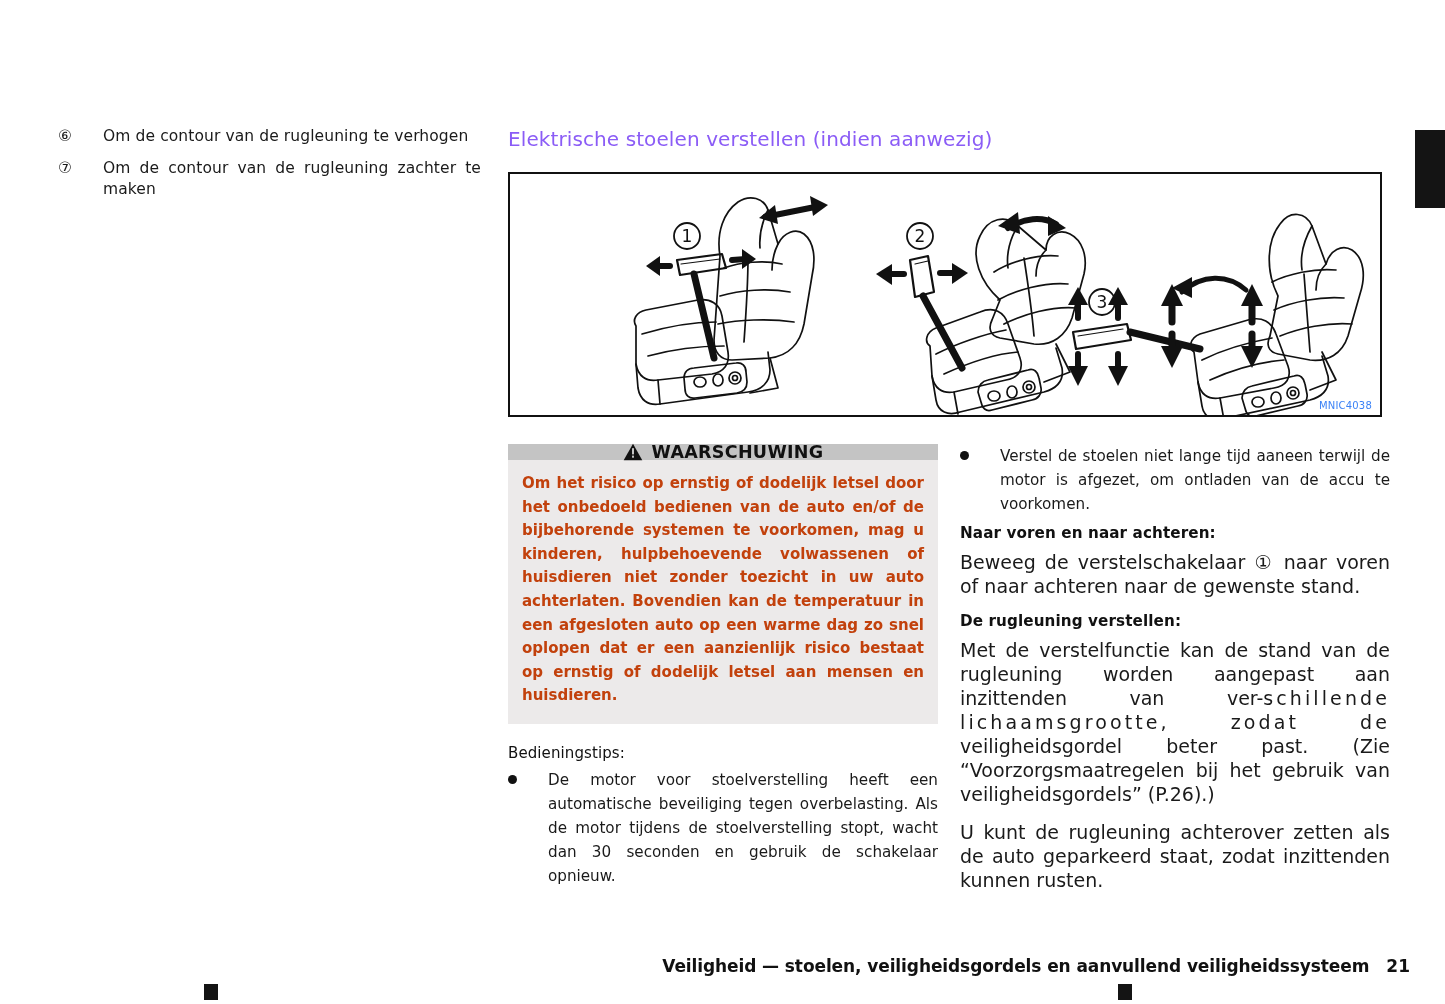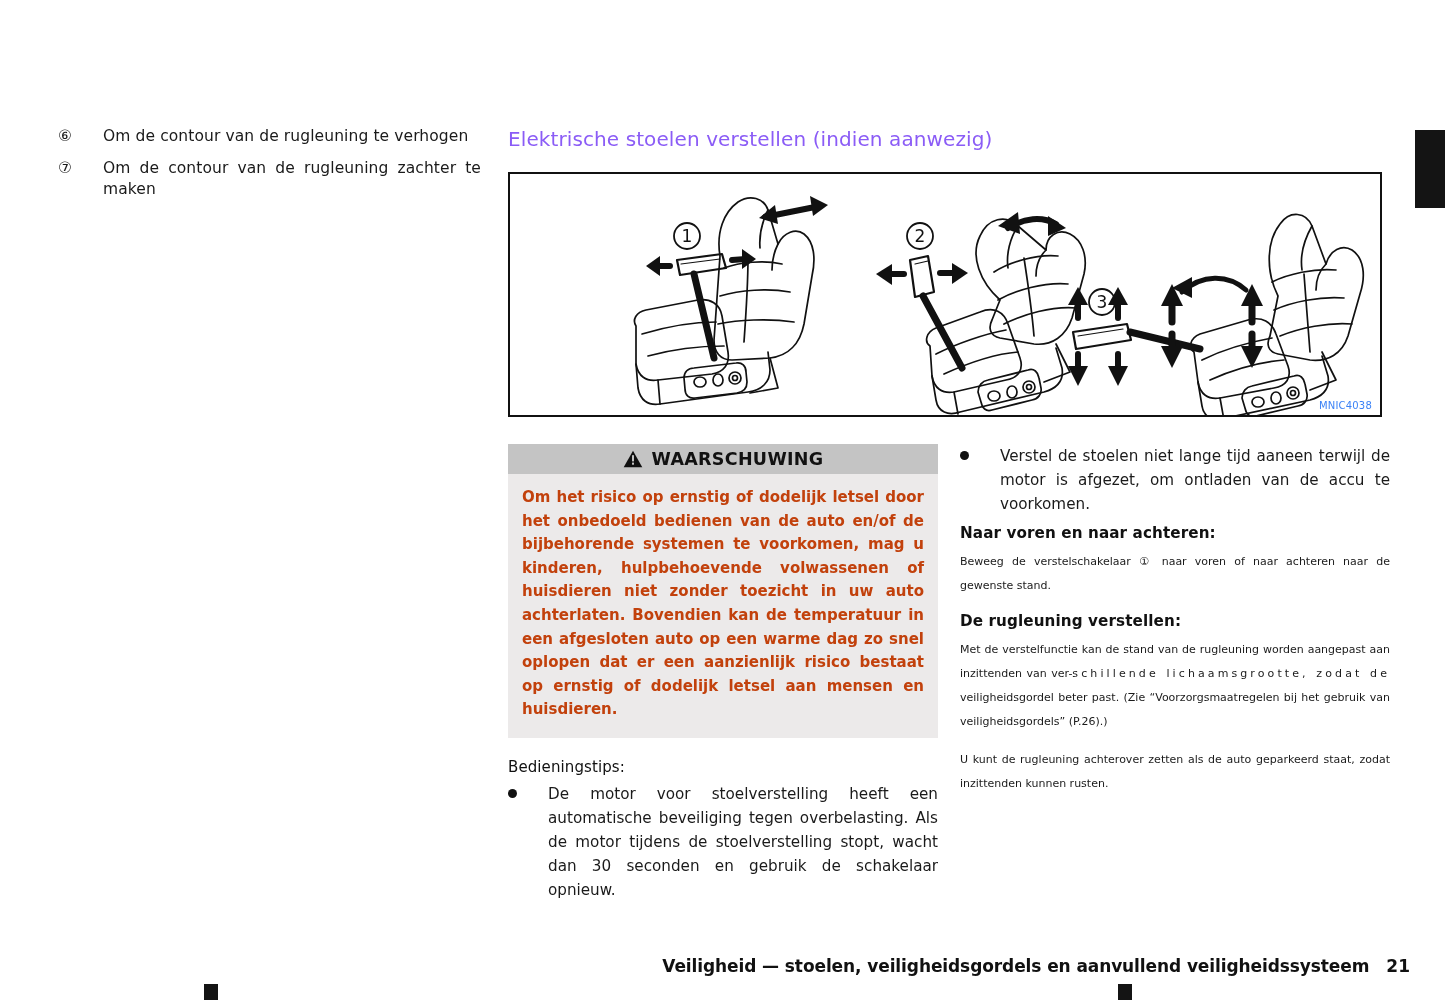--- a/index.html
+++ b/index.html
@@ -113,21 +113,21 @@
   .sub-col-b { width: 430px; flex: 0 0 430px; }
 
   
   .warn-box {
     background: #eceaea;
     width: 430px;
     box-sizing: border-box;
   }
   .warn-header {
     background: #c4c4c4;
-    height: 30px;
+    height: 16px;
     display: flex;
     align-items: center;
     justify-content: center;
     gap: 9px;
   }
   .warn-title {
     font-size: 17.5px;
     font-weight: bold;
     letter-spacing: 0.3px;
     color: #111;
@@ -182,21 +182,21 @@
     flex: 1;
   }
   .body-head {
     font-size: 15.2px;
     font-weight: bold;
     margin: 8px 0 8px 0;
     color: #111;
     letter-spacing: 0.1px;
   }
   .body-par {
-    font-size: 11px;
+    font-size: 19px;
     line-height: 24px;
     text-align: justify;
     text-justify: inter-word;
     margin: 0 0 14px 0;
     color: #1a1a1a;
   }
   .body-par.last { margin-bottom: 0; }
   .wide-track { letter-spacing: 3.1px; }
 
   

